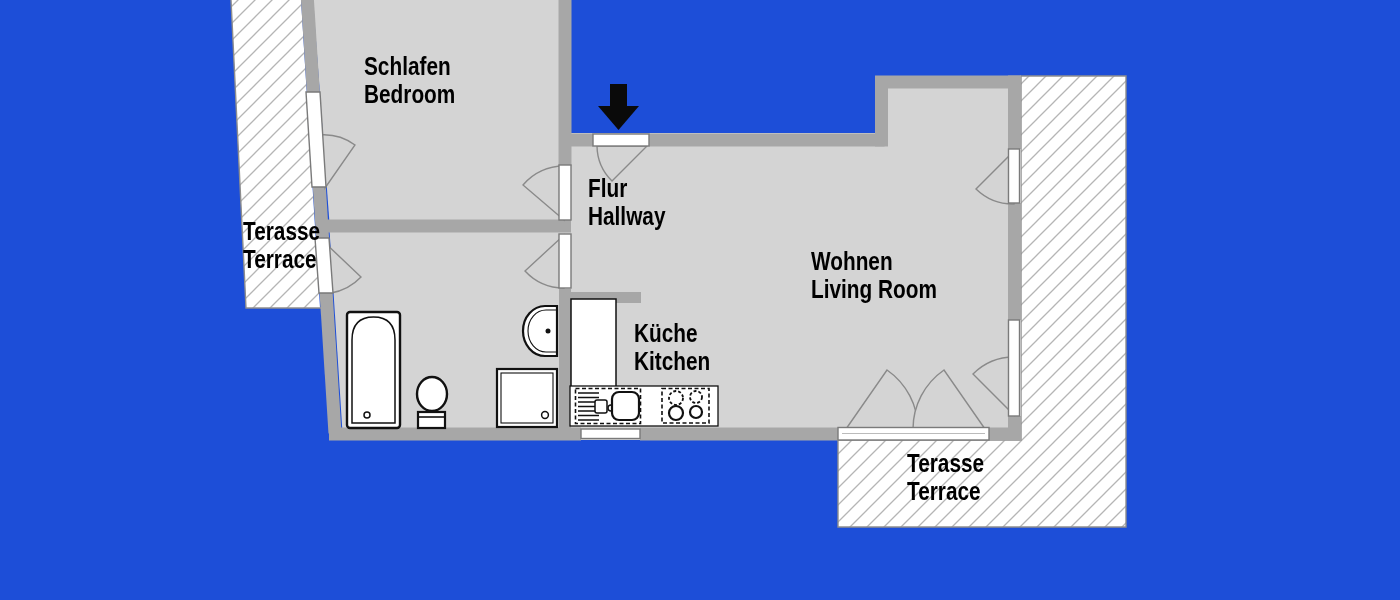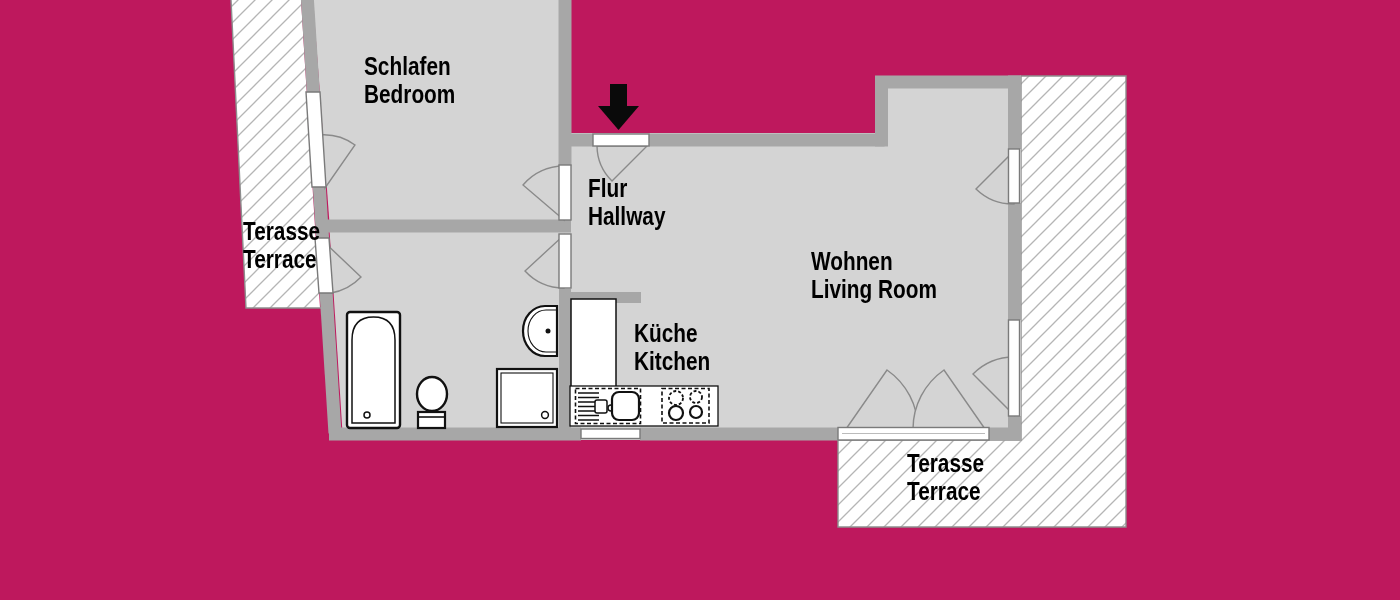--- a/index.html
+++ b/index.html
@@ -1,16 +1,16 @@
 <!DOCTYPE html>
 <html><head>
 <meta charset="utf-8">
 <style>
   html,body{margin:0;padding:0;background:#ffffff;}
-  #stage{position:relative;width:1400px;height:600px;background:#be185d;overflow:hidden;
+  #stage{position:relative;width:1400px;height:600px;background:#1d4ed8;overflow:hidden;
          font-family:"Liberation Sans","DejaVu Sans",sans-serif;}
   #plan-svg{position:absolute;left:0;top:0;}
   .room-label{position:absolute;color:#000;font-weight:bold;font-size:26px;line-height:28px;
               white-space:nowrap;transform:scaleX(0.8);transform-origin:0 0;letter-spacing:0px;}
 </style>
 </head>
 <body>
 
 <div id="stage">
 

